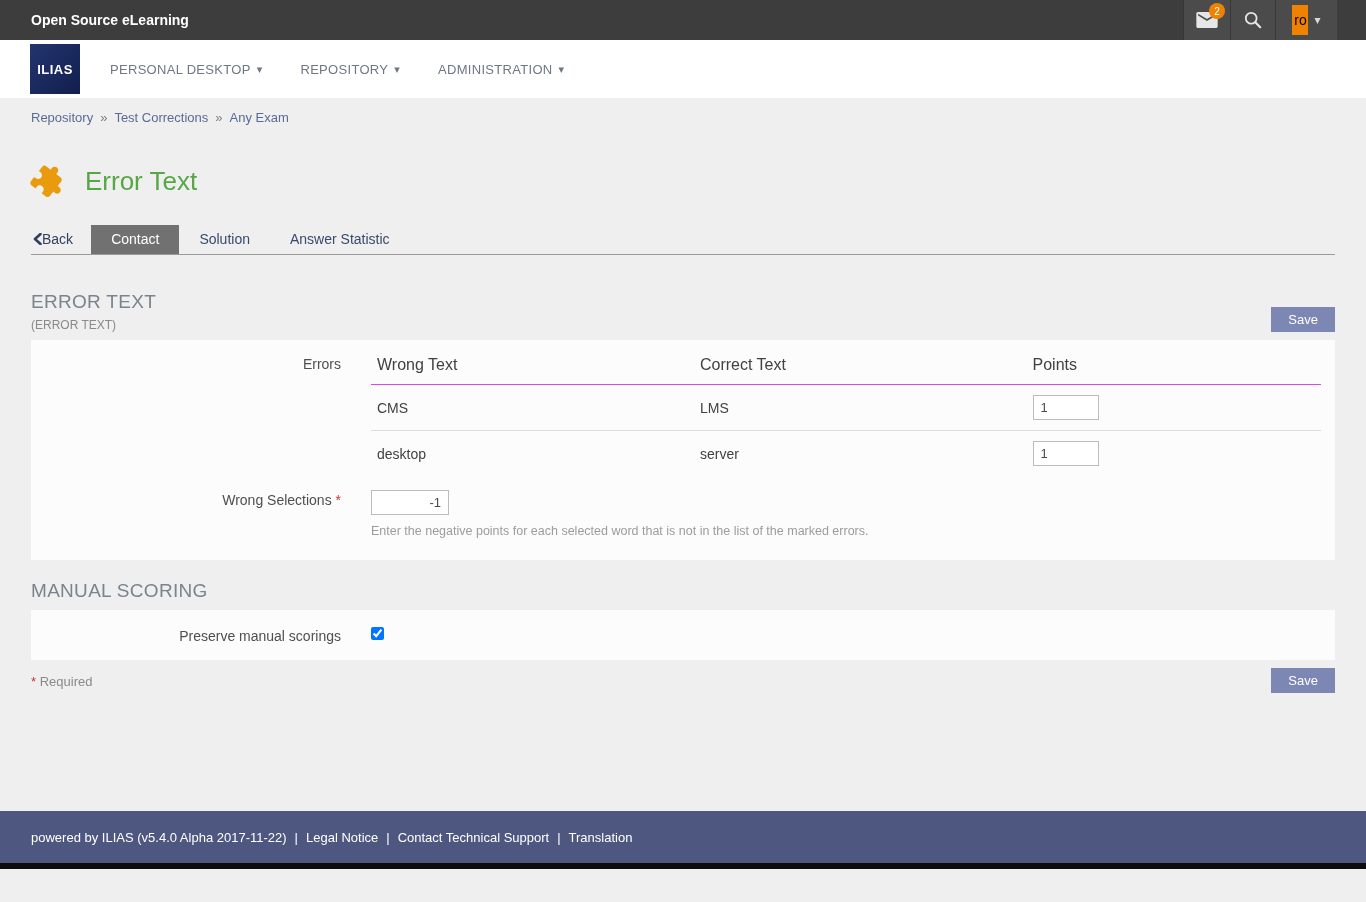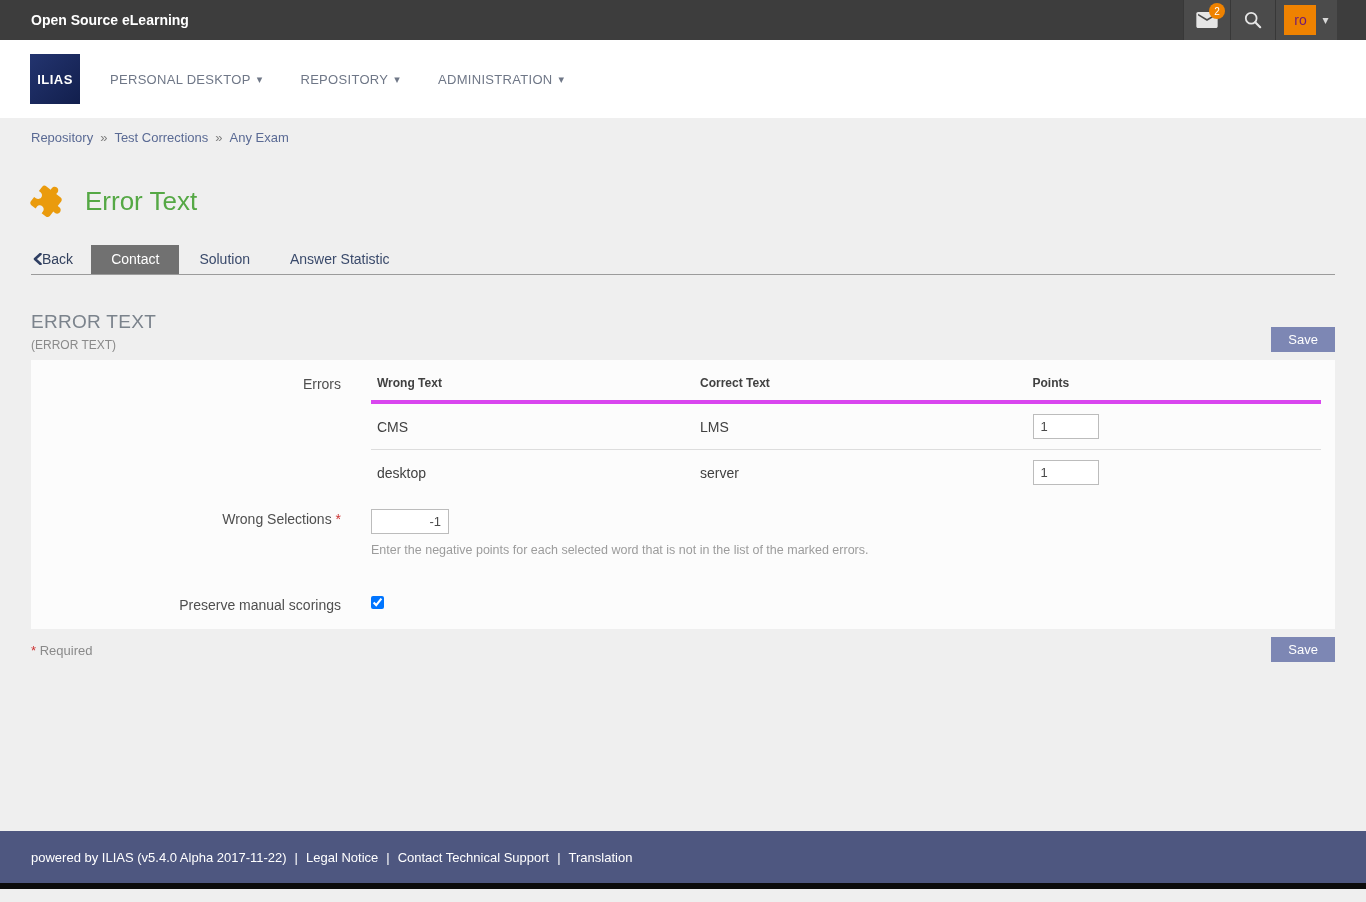--- a/index.html
+++ b/index.html
@@ -8,25 +8,25 @@
 
   
   .topbar { height:40px; background:#3d3d3d; display:flex; align-items:center; }
   .topbar-title { color:#ffffff; font-size:14px; font-weight:bold; padding-left:31px; flex:1; }
   .top-icons { display:flex; height:40px; margin-right:29px; }
   .top-cell { background:#4b4b4b; border-left:1px solid #383838; display:flex; align-items:center; justify-content:center; position:relative; }
   .cell-mail { width:47px; }
   .cell-search { width:45px; }
   .cell-user { width:62px; gap:6px; }
   .mail-badge { position:absolute; top:3px; right:5px; width:16px; height:16px; border-radius:50%; background:#ef8200; color:#fff; font-size:10px; display:flex; align-items:center; justify-content:center; }
-  .user-block { width:32px; height:30px; background:#ef8200; color:#701a75; font-size:14px; display:flex; align-items:center; justify-content:center; }
+  .user-block { width:16px; height:30px; background:#ef8200; color:#000000; font-size:14px; display:flex; align-items:center; justify-content:center; }
   .user-caret { color:#d9d9d9; font-size:12px; }
 
   
-  .header { height:78px; background:#ffffff; display:flex; align-items:center; padding-left:30px; }
+  .header { height:58px; background:#ffffff; display:flex; align-items:center; padding-left:30px; }
   .logo { width:50px; height:50px; background:linear-gradient(135deg,#23346f,#121f4d); color:#fff; font-weight:bold; font-size:13px; letter-spacing:.5px; display:flex; align-items:center; justify-content:center; }
   .mainnav { display:flex; gap:38px; margin-left:30px; }
   .nav-item { color:#6f7787; font-size:13px; letter-spacing:.3px; cursor:pointer; display:flex; align-items:center; gap:6px; }
   .nav-caret { font-size:11px; color:#6f7787; }
 
   
   .page-content { min-height:713px; }
   .breadcrumb { padding:12px 31px 0 31px; font-size:13px; color:#8a8a8a; }
   .breadcrumb a { color:#5a6a94; text-decoration:none; cursor:pointer; }
   .crumb-sep { margin:0 7px; color:#7e7e7e; }
@@ -46,21 +46,21 @@
   .section-sub { color:#8a8a8a; font-size:12px; margin-top:5px; }
   .btn-save { background:#7d87b4; color:#fff; border:none; font-size:13px; font-family:"Liberation Sans", sans-serif; padding:5px 17px; cursor:pointer; }
 
   .panel { background:#fcfcfc; margin:0 31px; padding:14px 14px 20px 0; }
   .form-row { display:flex; }
   .form-label-col { width:340px; flex:0 0 340px; text-align:right; padding-right:30px; color:#4f4f4f; font-size:14px; padding-top:2px; }
   .form-content-col { flex:1; }
   .req-star { color:#cc3333; }
 
   table.err-table { width:100%; border-collapse:collapse; table-layout:fixed; }
-  .err-table th { text-align:left; font-weight:700; color:#414141; font-size:12px; padding:2px 0 10px 6px; border-bottom:4px solid #d946ef; }
+  .err-table th { text-align:left; font-weight:400; color:#414141; font-size:16px; padding:2px 0 10px 6px; border-bottom:1px solid #d946ef; }
   .err-table td { color:#414141; font-size:14px; padding:10px 0 10px 6px; border-bottom:1px solid #dddddd; }
   .err-table tr:last-child td { border-bottom:none; }
   .col-wrong { width:34%; } .col-correct { width:35%; } .col-points { width:31%; }
   .points-input { width:66px; height:25px; border:1px solid #bcbcbc; background:#fff; font-size:13px; color:#4a4a4a; padding:2px 7px; font-family:"Liberation Sans", sans-serif; }
 
   .ws-row { margin-top:14px; }
   .ws-input { width:78px; height:25px; border:1px solid #bcbcbc; background:#fff; font-size:13px; color:#4a4a4a; padding:2px 7px; text-align:right; font-family:"Liberation Sans", sans-serif; }
   .help-text { color:#9c9c9c; font-size:12.5px; margin-top:8px; max-width:920px; line-height:17px; }
 
   .ms-panel { padding-top:16px; padding-bottom:16px; }
@@ -199,20 +199,23 @@
         <span>Wrong Selections</span>
         <span class="req-star">*</span>
       </div>
       <div class="form-content-col">
         <input class="ws-input" type="text" value="-1" style="">
         <div class="help-text">Enter the negative points for each selected word that is not in the list of the marked errors.</div>
       </div>
     </div>
   </div>
 
+  <div class="section-head second">
+    <div class="section-title">MANUAL SCORING</div>
+  </div>
 
   <div class="panel ms-panel">
     <div class="form-row">
       <div class="form-label-col">Preserve manual scorings</div>
       <div class="form-content-col">
         <input class="checkbox" type="checkbox" checked="true" style="">
       </div>
     </div>
   </div>
 

